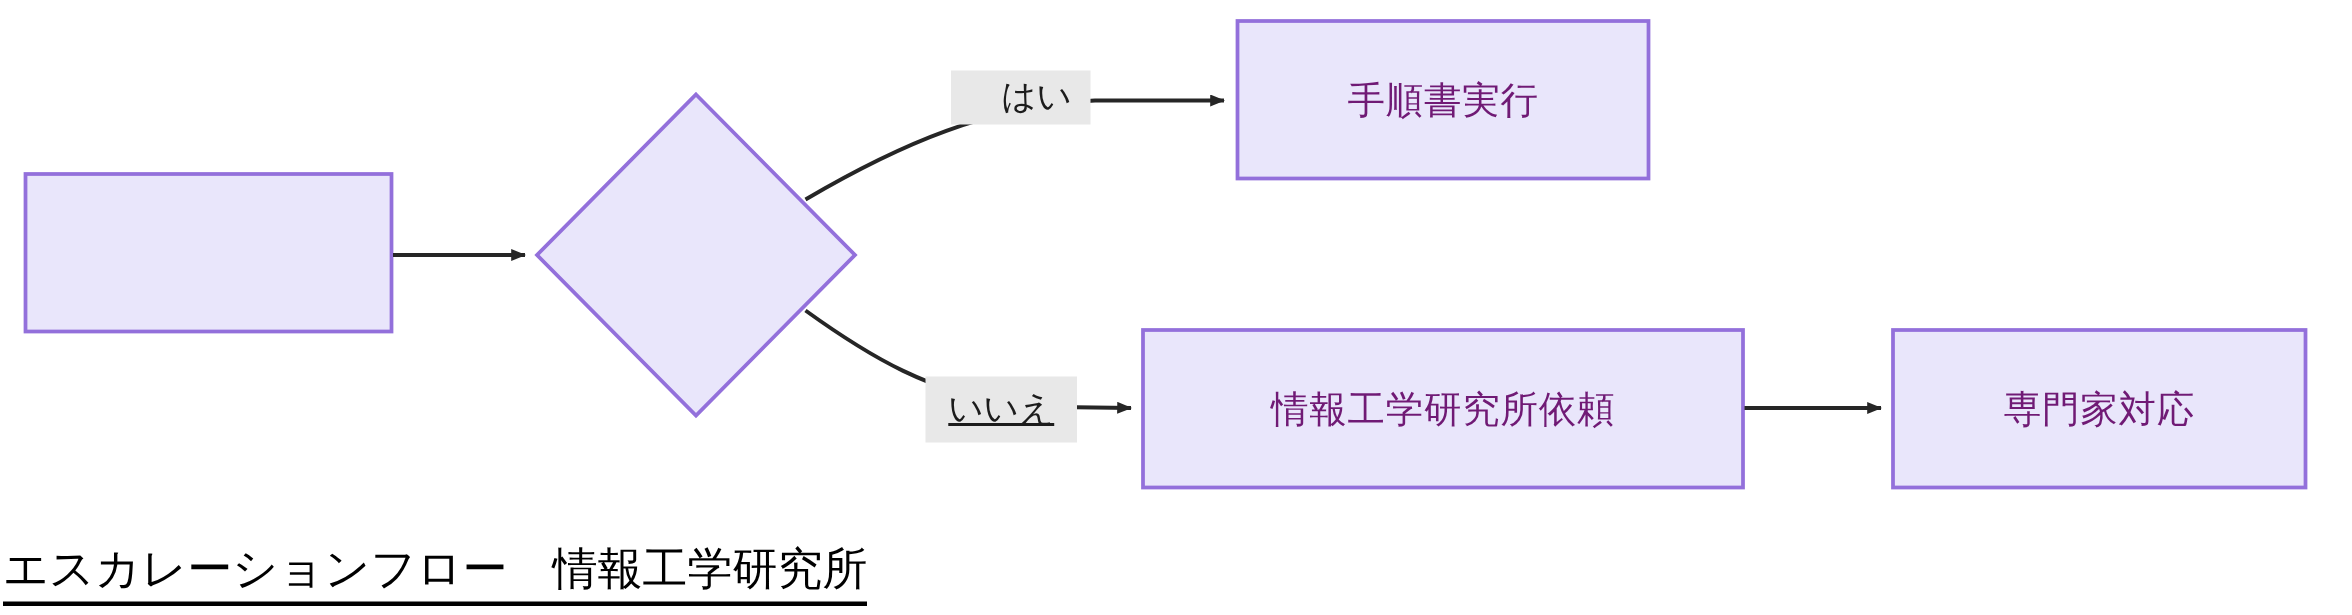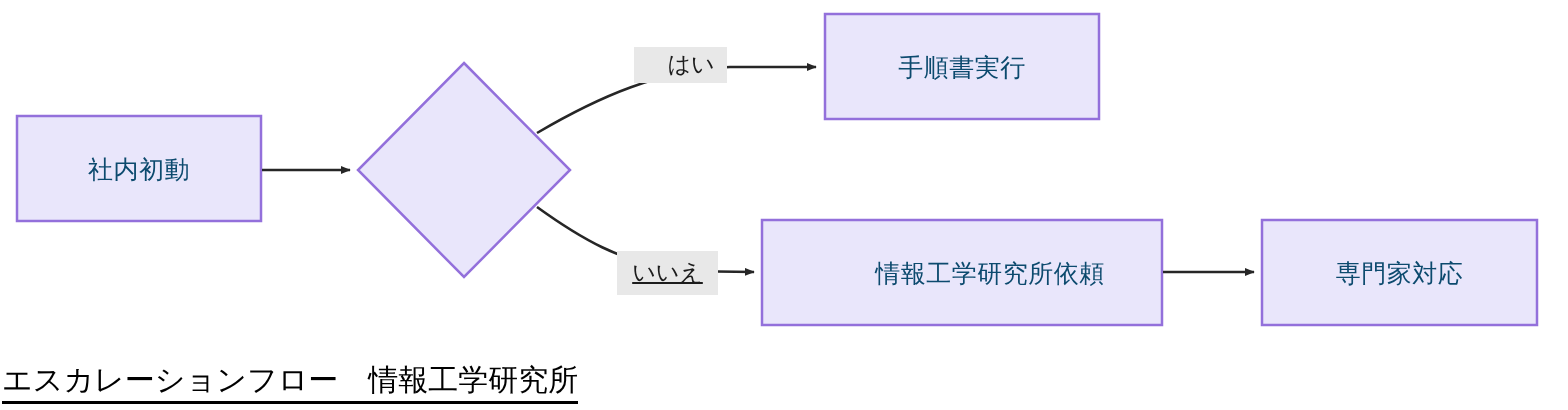--- a/index.html
+++ b/index.html
@@ -22,21 +22,21 @@
     left: 0;
     top: 0;
     width: 1568px;
     height: 410px;
   }
   .node-label {
     position: absolute;
     display: flex;
     align-items: center;
     justify-content: center;
-    color: #0c4a6e;
+    color: #701a75;
     font-size: 25px;
     line-height: 1.2;
     letter-spacing: 0.5px;
     white-space: nowrap;
     pointer-events: none;
   }
   .edge-label {
     position: absolute;
     display: flex;
     align-items: center;
@@ -85,26 +85,25 @@
 
     <path d="M262,170 L350,170" fill="none" stroke="#262626" stroke-width="2.6" marker-end="url(#arrowhead)"></path>
 
     <path d="M537,133 C600,96 660,70 730,67 L816,67" fill="none" stroke="#262626" stroke-width="2.6" marker-end="url(#arrowhead)"></path>
 
     <path d="M537,207 C580,238 620,262 680,271 L754,272" fill="none" stroke="#262626" stroke-width="2.6" marker-end="url(#arrowhead)"></path>
 
     <path d="M1163,272 L1254,272" fill="none" stroke="#262626" stroke-width="2.6" marker-end="url(#arrowhead)"></path>
   </svg>
 
-  <div class="node-label" style="left:17px; top:116px; width:244px; height:105px;">社内初動</div>
 
 
   <div class="node-label" style="left:825px; top:14px; width:274px; height:105px;">手順書実行</div>
 
-  <div class="node-label" style="left:762px; top:220px; width:400px; height:105px;padding-left:28px;">情報工学研究所依頼</div>
+  <div class="node-label" style="left:762px; top:220px; width:400px; height:105px;">情報工学研究所依頼</div>
 
   <div class="node-label" style="left:1262px; top:220px; width:275px; height:105px;">専門家対応</div>
 
   <div class="edge-label" style="left:634px; top:47px; width:66px; height:36px;padding-left:24px;">はい</div>
 
   <div class="edge-label" style="left:617px; top:251px; width:95px; height:44px;text-decoration:underline;">いいえ</div>
 
   <div class="caption">エスカレーションフロー　情報工学研究所</div>
 
 </div>

